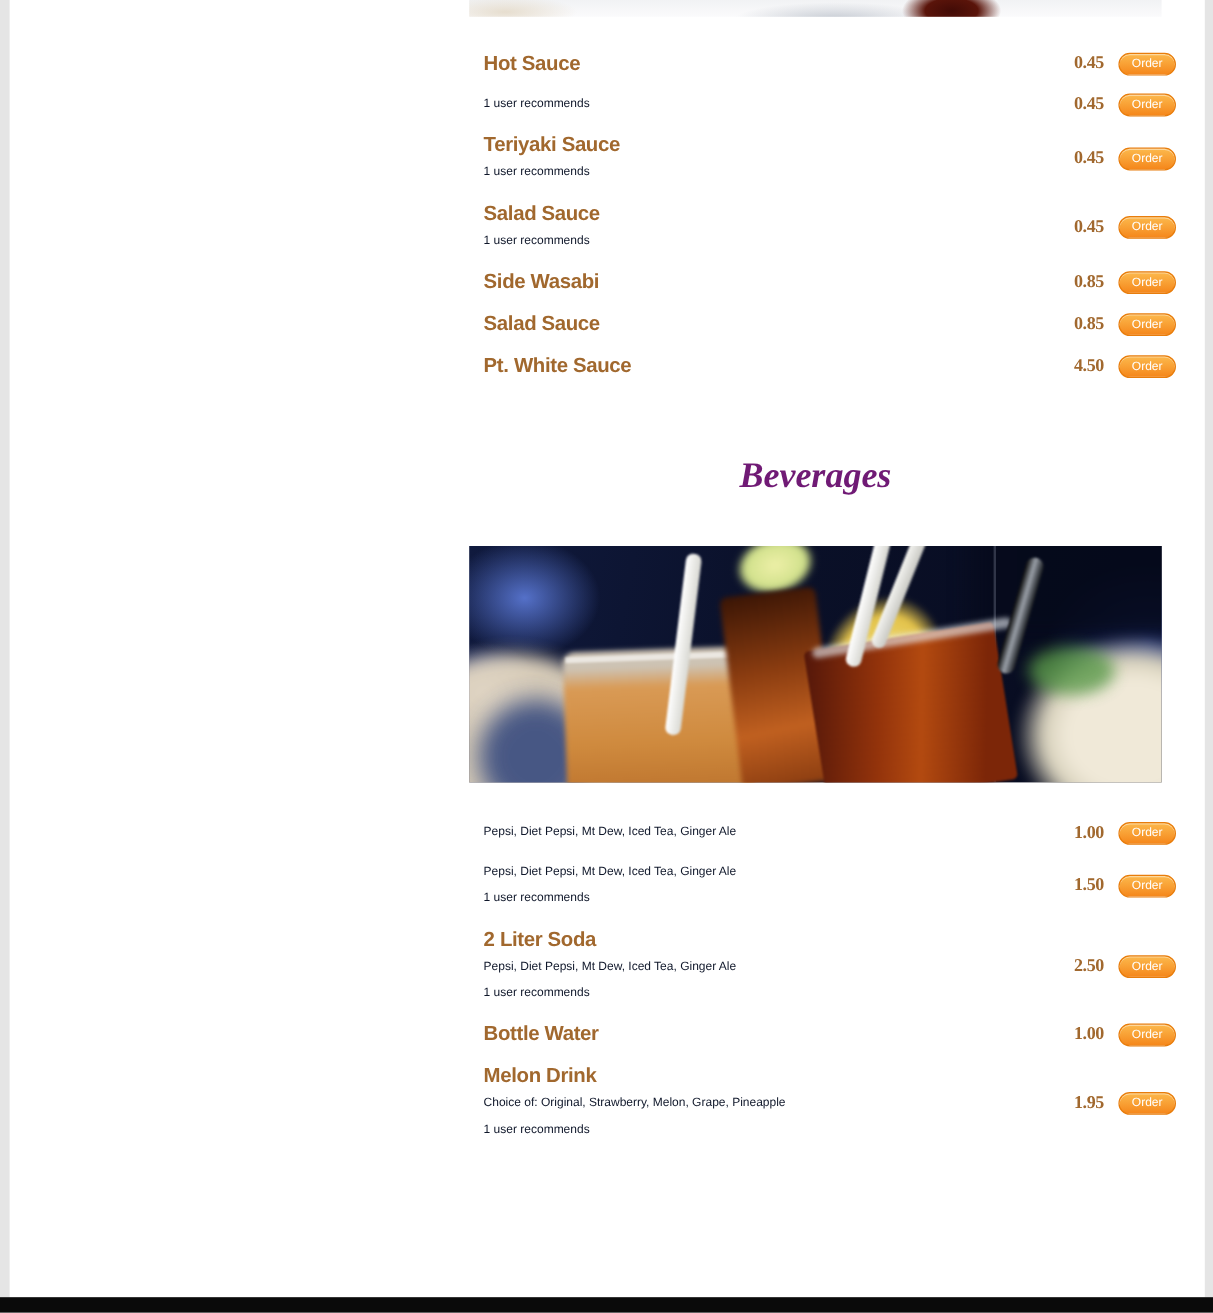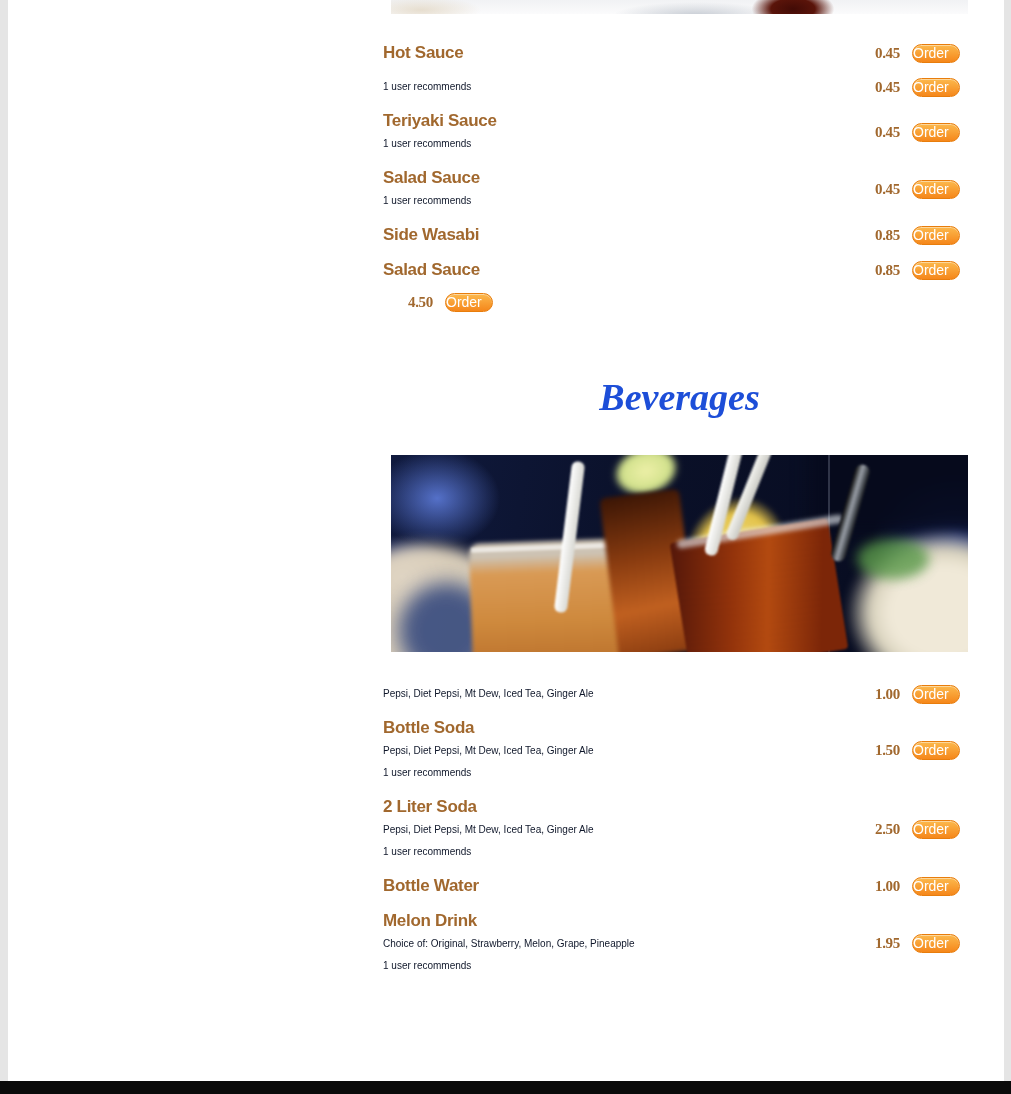--- a/index.html
+++ b/index.html
@@ -15,37 +15,37 @@
   
   .top-photo { position:absolute; left:8px; top:0; width:577px; height:14px; overflow:hidden;
     background:
       radial-gradient(55px 26px at 402px 9px, #420b06 0%, #5a140a 40%, rgba(90,20,10,0) 75%),
       radial-gradient(120px 20px at 305px 16px, rgba(188,194,203,.85), rgba(188,194,203,0) 70%),
       radial-gradient(80px 18px at 30px 10px, rgba(226,215,196,.8), rgba(226,215,196,0) 75%),
       linear-gradient(#f1f2f4, #fbfbfc);
   }
 
   
-  .rows      { position:absolute; left:0; width:577px; }
+  .rows      { position:absolute; left:20px; width:577px; }
   .rows.sauces { top:41px; }
   .rows.bevs   { top:683px; }
   .row       { display:flex; align-items:center; margin-bottom:11px; }
   .info      { flex:1; min-width:0; }
   .t         { font-size:17px; font-weight:bold; letter-spacing:-0.3px; line-height:24px; color:#a1682e; cursor:pointer; }
   .d         { font-size:10px; line-height:22px; color:#0f172a; }
   .price     { width:50px; text-align:right; font-size:15px; font-weight:bold; letter-spacing:-0.3px; color:#a1682e; margin-right:12px;font-family:Liberation Serif, serif; }
   .order     { width:48px; height:19px; border:1px solid #e87d0c; border-radius:10px; color:#ffffff;
-               font-family:"Liberation Sans", sans-serif; font-size:14px; line-height:17px; text-align:left;
+               font-family:"Liberation Sans", sans-serif; font-size:10px; line-height:17px; text-align:center;
                background:linear-gradient(#fcb94d, #f5871b); cursor:pointer;
                box-shadow:inset 0 1px 0 rgba(255,255,255,.45); padding:0; }
 
   
   .bev-head  { position:absolute; left:8px; top:368px; width:577px; text-align:center;
                font-family:"Liberation Serif", serif; font-style:italic; font-weight:bold;
-               font-size:38px; line-height:58px; color:#1d4ed8; }
+               font-size:30px; line-height:58px; color:#701a75; }
 
   
   .bev-photo { position:absolute; left:8px; top:455px; width:577px; height:197px; overflow:hidden;
     background:
       radial-gradient(90px 70px at 8% 22%, rgba(92,122,216,.9), rgba(92,122,216,0) 70%),
       radial-gradient(70px 60px at 2% 62%, rgba(150,165,235,.7), rgba(150,165,235,0) 70%),
       radial-gradient(120px 90px at 98% 40%, rgba(56,86,200,.8), rgba(56,86,200,0) 70%),
       linear-gradient(100deg, #101a3e 0%, #0a1028 45%, #070b1e 100%);
   }
   .bev-photo div { position:absolute; }
@@ -132,20 +132,23 @@
 
         <div class="row">
           <div class="info">
             <div class="t">Salad Sauce</div>
           </div>
           <div class="price">0.85</div>
           <button class="order">Order</button>
         </div>
 
         <div class="row">
+          <div class="info">
+            <div class="t">Pt. White Sauce</div>
+          </div>
           <div class="price">4.50</div>
           <button class="order">Order</button>
         </div>
 
       </div>
 
       <div class="bev-head">Beverages</div>
 
       <div class="bev-photo">
         <div class="bp-plate-left"></div>
@@ -172,21 +175,20 @@
         <div class="row">
           <div class="info">
             <div class="d">Pepsi, Diet Pepsi, Mt Dew, Iced Tea, Ginger Ale</div>
           </div>
           <div class="price">1.00</div>
           <button class="order">Order</button>
         </div>
 
         <div class="row">
           <div class="info">
-            <div class="t">Bottle Soda</div>
             <div class="d">Pepsi, Diet Pepsi, Mt Dew, Iced Tea, Ginger Ale</div>
             <div class="d">1 user recommends</div>
           </div>
           <div class="price">1.50</div>
           <button class="order">Order</button>
         </div>
 
         <div class="row">
           <div class="info">
             <div class="t">2 Liter Soda</div>

